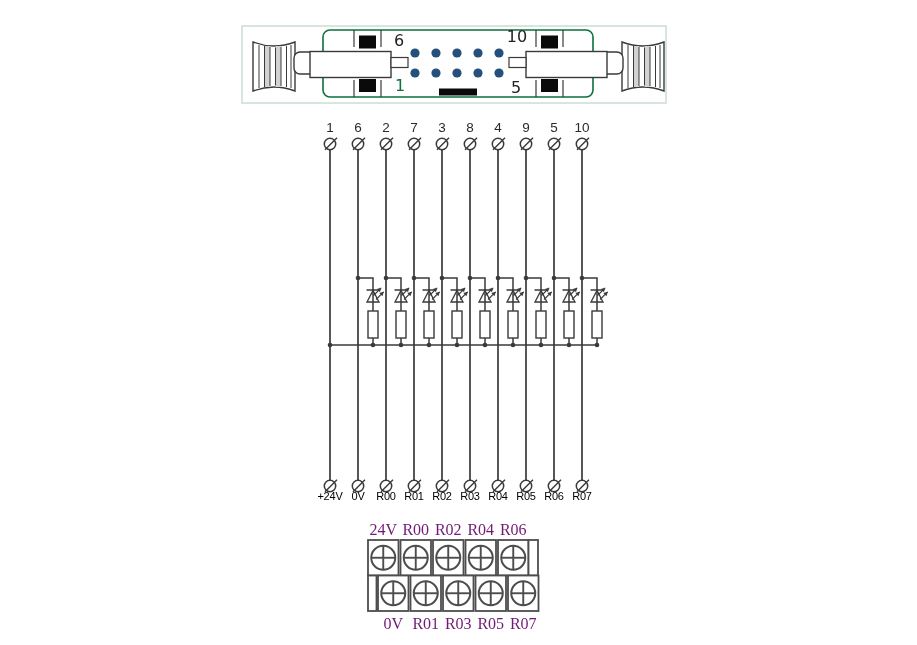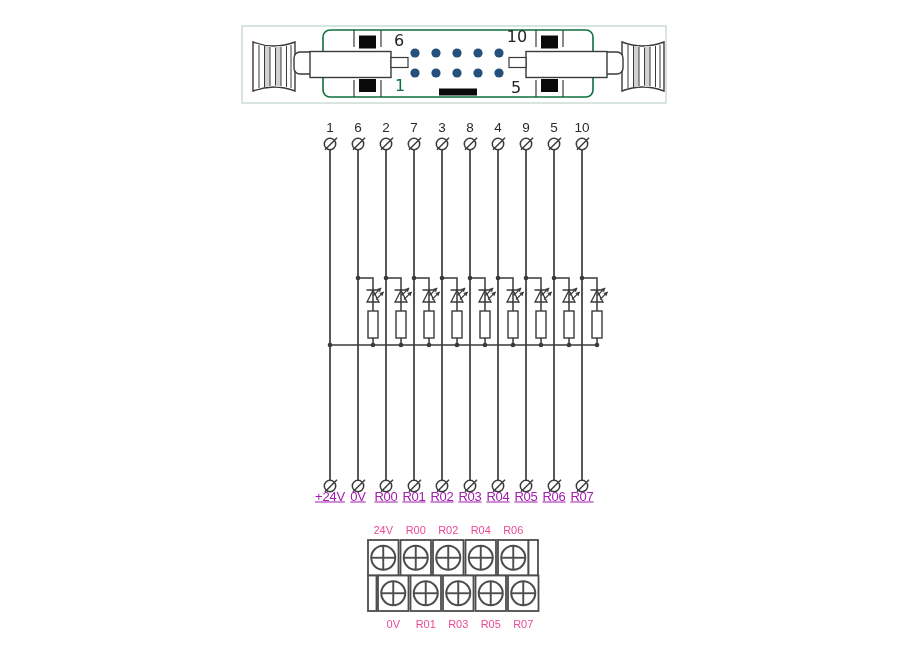--- a/index.html
+++ b/index.html
@@ -16,22 +16,22 @@
   .lbl{
     position:absolute;
     transform:translate(-50%,-50%);
     white-space:nowrap;
     color:#1f1f1f;
     line-height:1;
   }
   .conn-num{font-family:"DejaVu Sans", sans-serif;font-size:16px;color:#222;}
   .conn-num.green{color:var(--green);}
   .wire-num{font-size:13.5px;color:#2a2a2a;}
-  .term-name{font-size:13px;color:#a21caf;letter-spacing:-0.2px;text-decoration:underline;}
-  .block-lbl{font-size:11px;color:#ec4899;}
+  .term-name{font-size:11px;color:#000000;letter-spacing:-0.2px;}
+  .block-lbl{font-size:16px;color:#701a75;font-family:Liberation Serif, serif;}
 </style>
 </head>
 <body>
 
 <div id="stage" style="--line: #3a3a3a; --green: #0e6f3f; --navy: #25507c; --frame: #ccdcd6; --black: #0a0a0a;">
 
   <svg id="gfx" width="917" height="645" viewBox="0 0 917 645">
 
     <g id="connector-gfx">
       <rect x="242" y="26" width="424" height="77" fill="none" stroke="var(--frame)" stroke-width="1.5"></rect>

